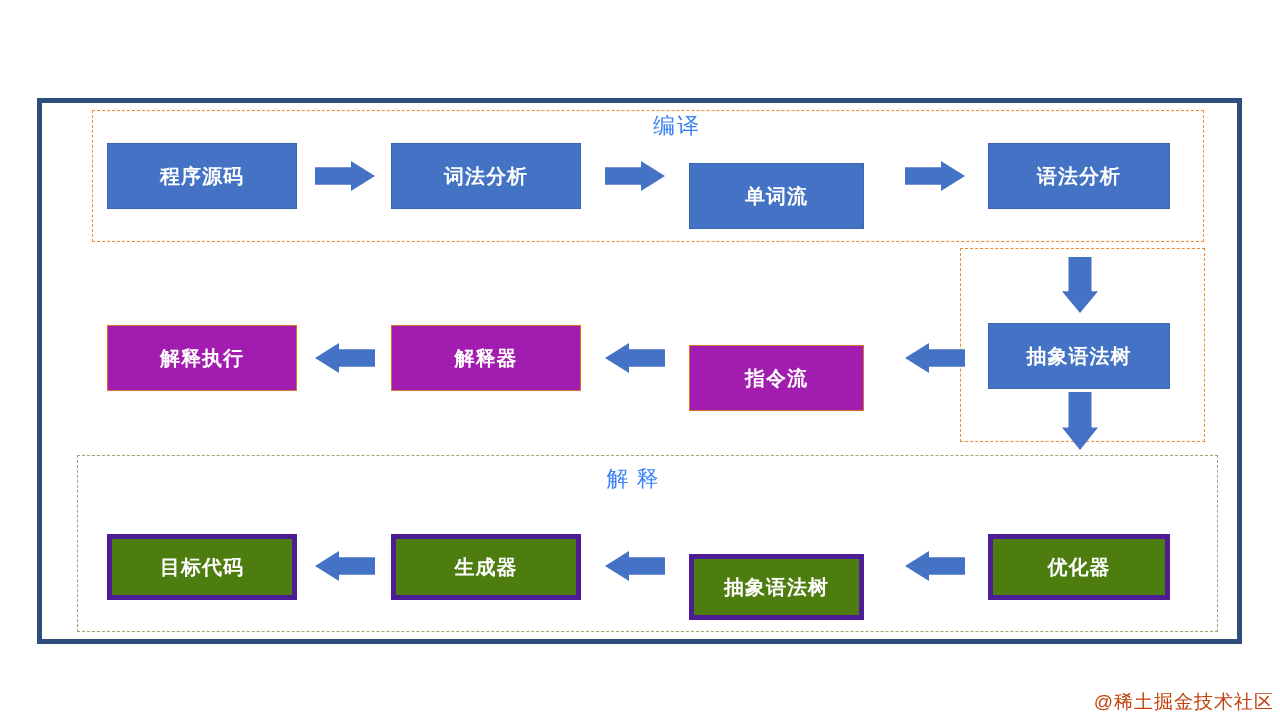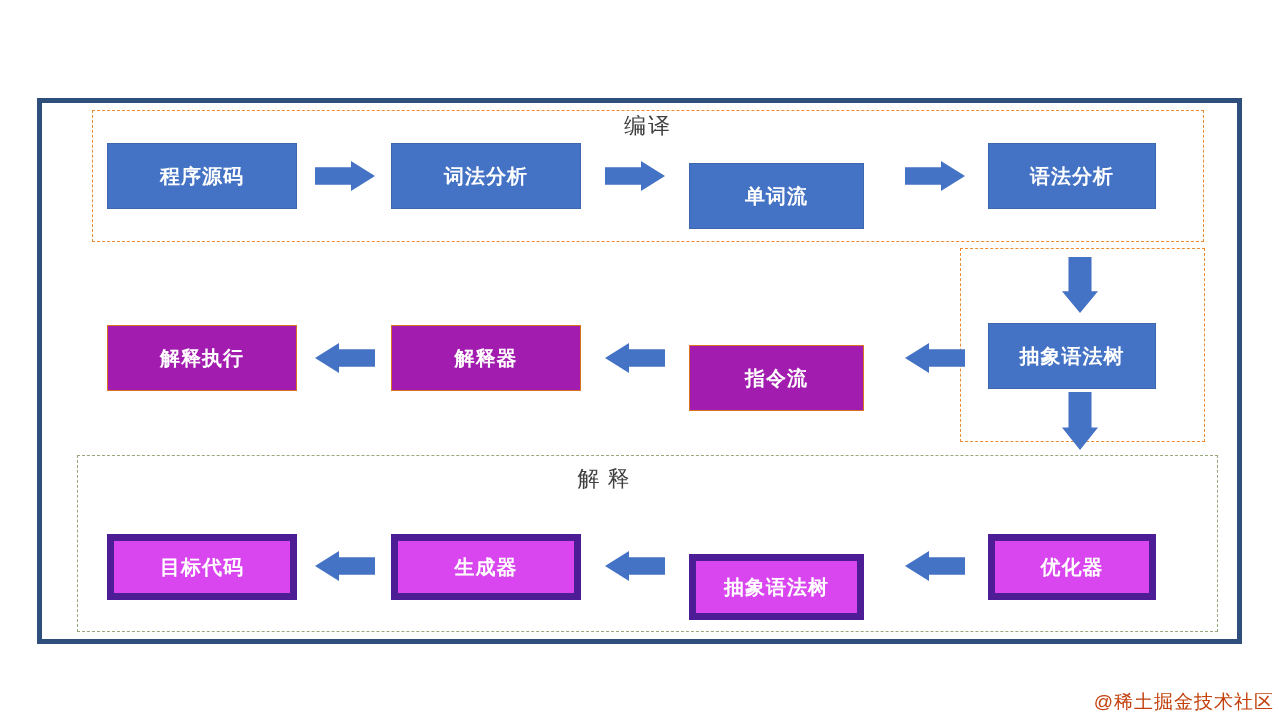--- a/index.html
+++ b/index.html
@@ -23,44 +23,44 @@
   .frame-ast {
     left: 960px; top: 248px; width: 245px; height: 194px;
     border: 1px dashed #ED8B33;
   }
   .frame-interpret {
     left: 77px; top: 455px; width: 1141px; height: 177px;
     border: 1px dashed #96A87C;
   }
 
   .group-label {
-    color: #404040; font-size: 22px; line-height: 26px;
-    text-align: center; letter-spacing: 2px;
+    color: #3b82f6; font-size: 22px; line-height: 26px;
+    text-align: center; letter-spacing: 2px; margin-left: 29px;
   }
   .label-compile { left: 92px; top: 113px; width: 1112px; }
   .label-interpret { left: 77px; top: 466px; width: 1141px; transform: translateX(-40px); letter-spacing: 8px; }
 
   
   .node {
     height: 66px; display: flex; align-items: center; justify-content: center;
     color: #ffffff; font-size: 20px; font-weight: 600; letter-spacing: 1px;
     text-align: center;
   }
   .node-blue   { background: #4472C4; border: 1px solid #3C66AE; }
   .node-orange { background: #a21caf; border: 1px solid #D9731F; }
-  .node-green  { background: #d946ef; border: 7px solid #4c1d95; }
+  .node-green  { background: #4d7c0f; border: 5px solid #4c1d95; }
 
   .r1 { top: 143px; }
   .r2 { top: 325px; }
   .r2b { top: 323px; }
   .r3 { top: 534px; }
   .c1 { left: 107px; width: 190px; }
   .c2 { left: 391px; width: 190px; }
   .c3 { left: 689px; width: 175px; margin-top: 20px; }
-  .c4 { left: 988px; width: 168px; }
+  .c4 { left: 988px; width: 182px; }
 
   
   .arrow { background: #4472C4; }
   .arrow-right {
     width: 60px; height: 30px;
     clip-path: polygon(0 21%, 60% 21%, 60% 0, 100% 50%, 60% 100%, 60% 79%, 0 79%);
   }
   .arrow-left {
     width: 60px; height: 30px;
     clip-path: polygon(100% 21%, 40% 21%, 40% 0, 0 50%, 40% 100%, 40% 79%, 100% 79%);

